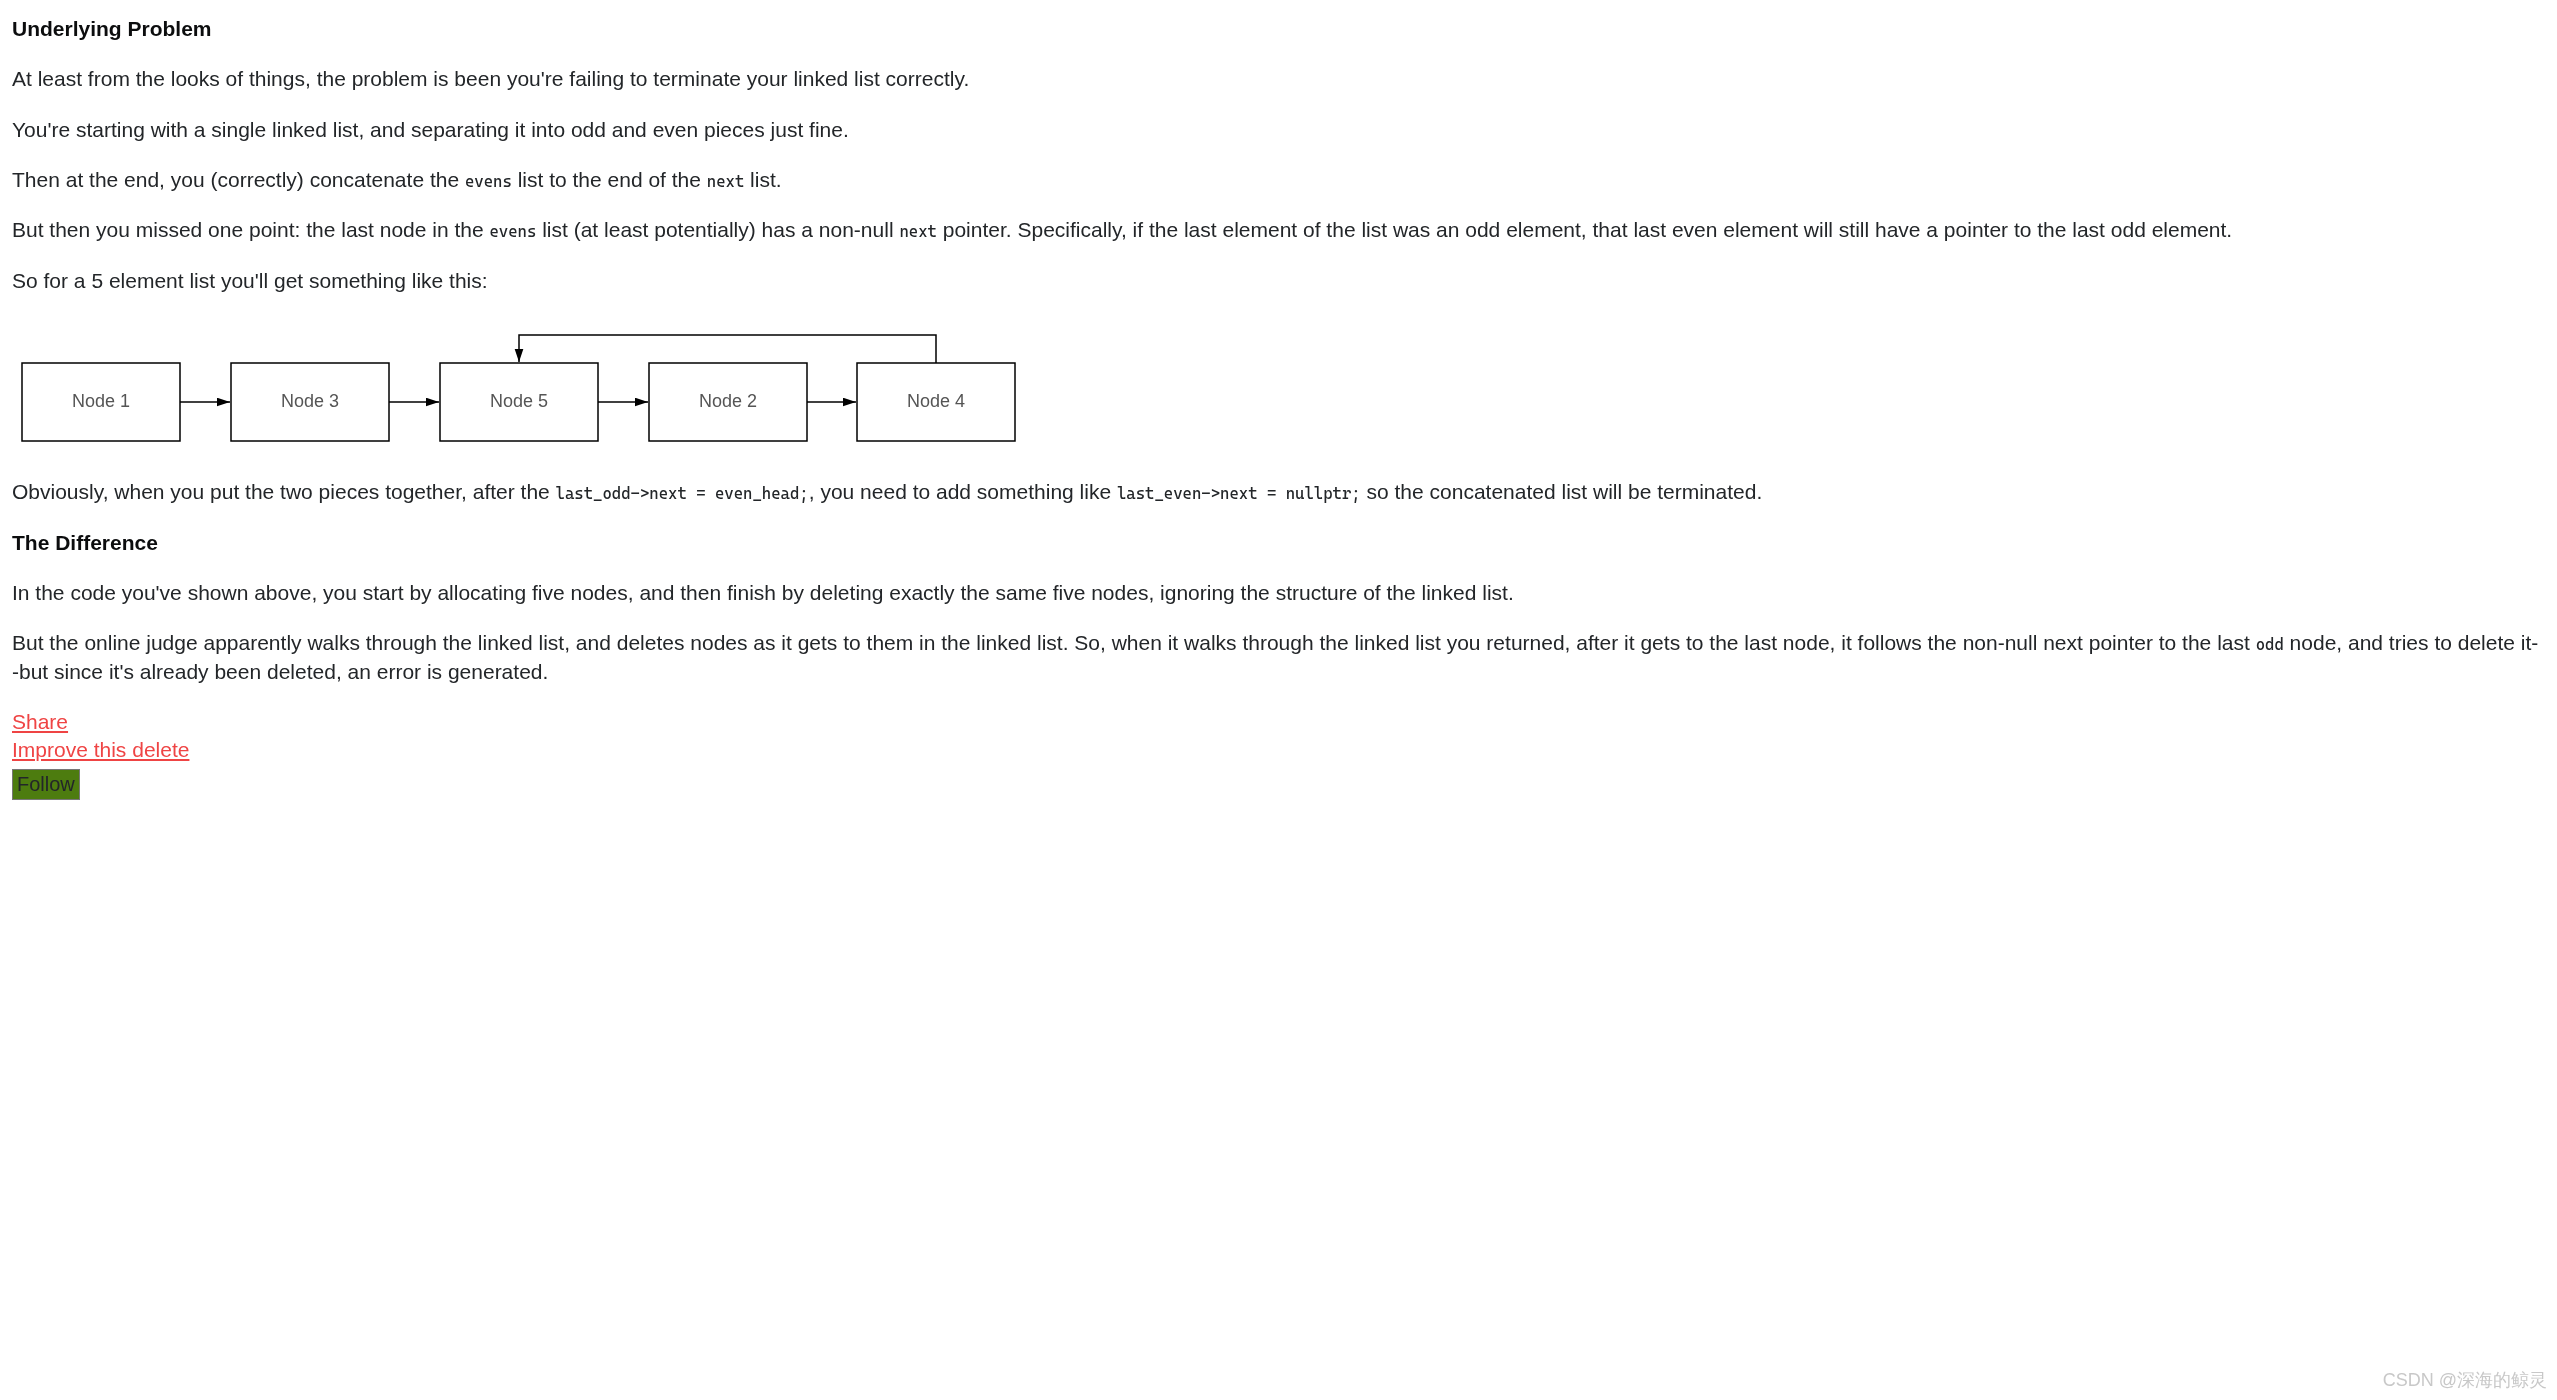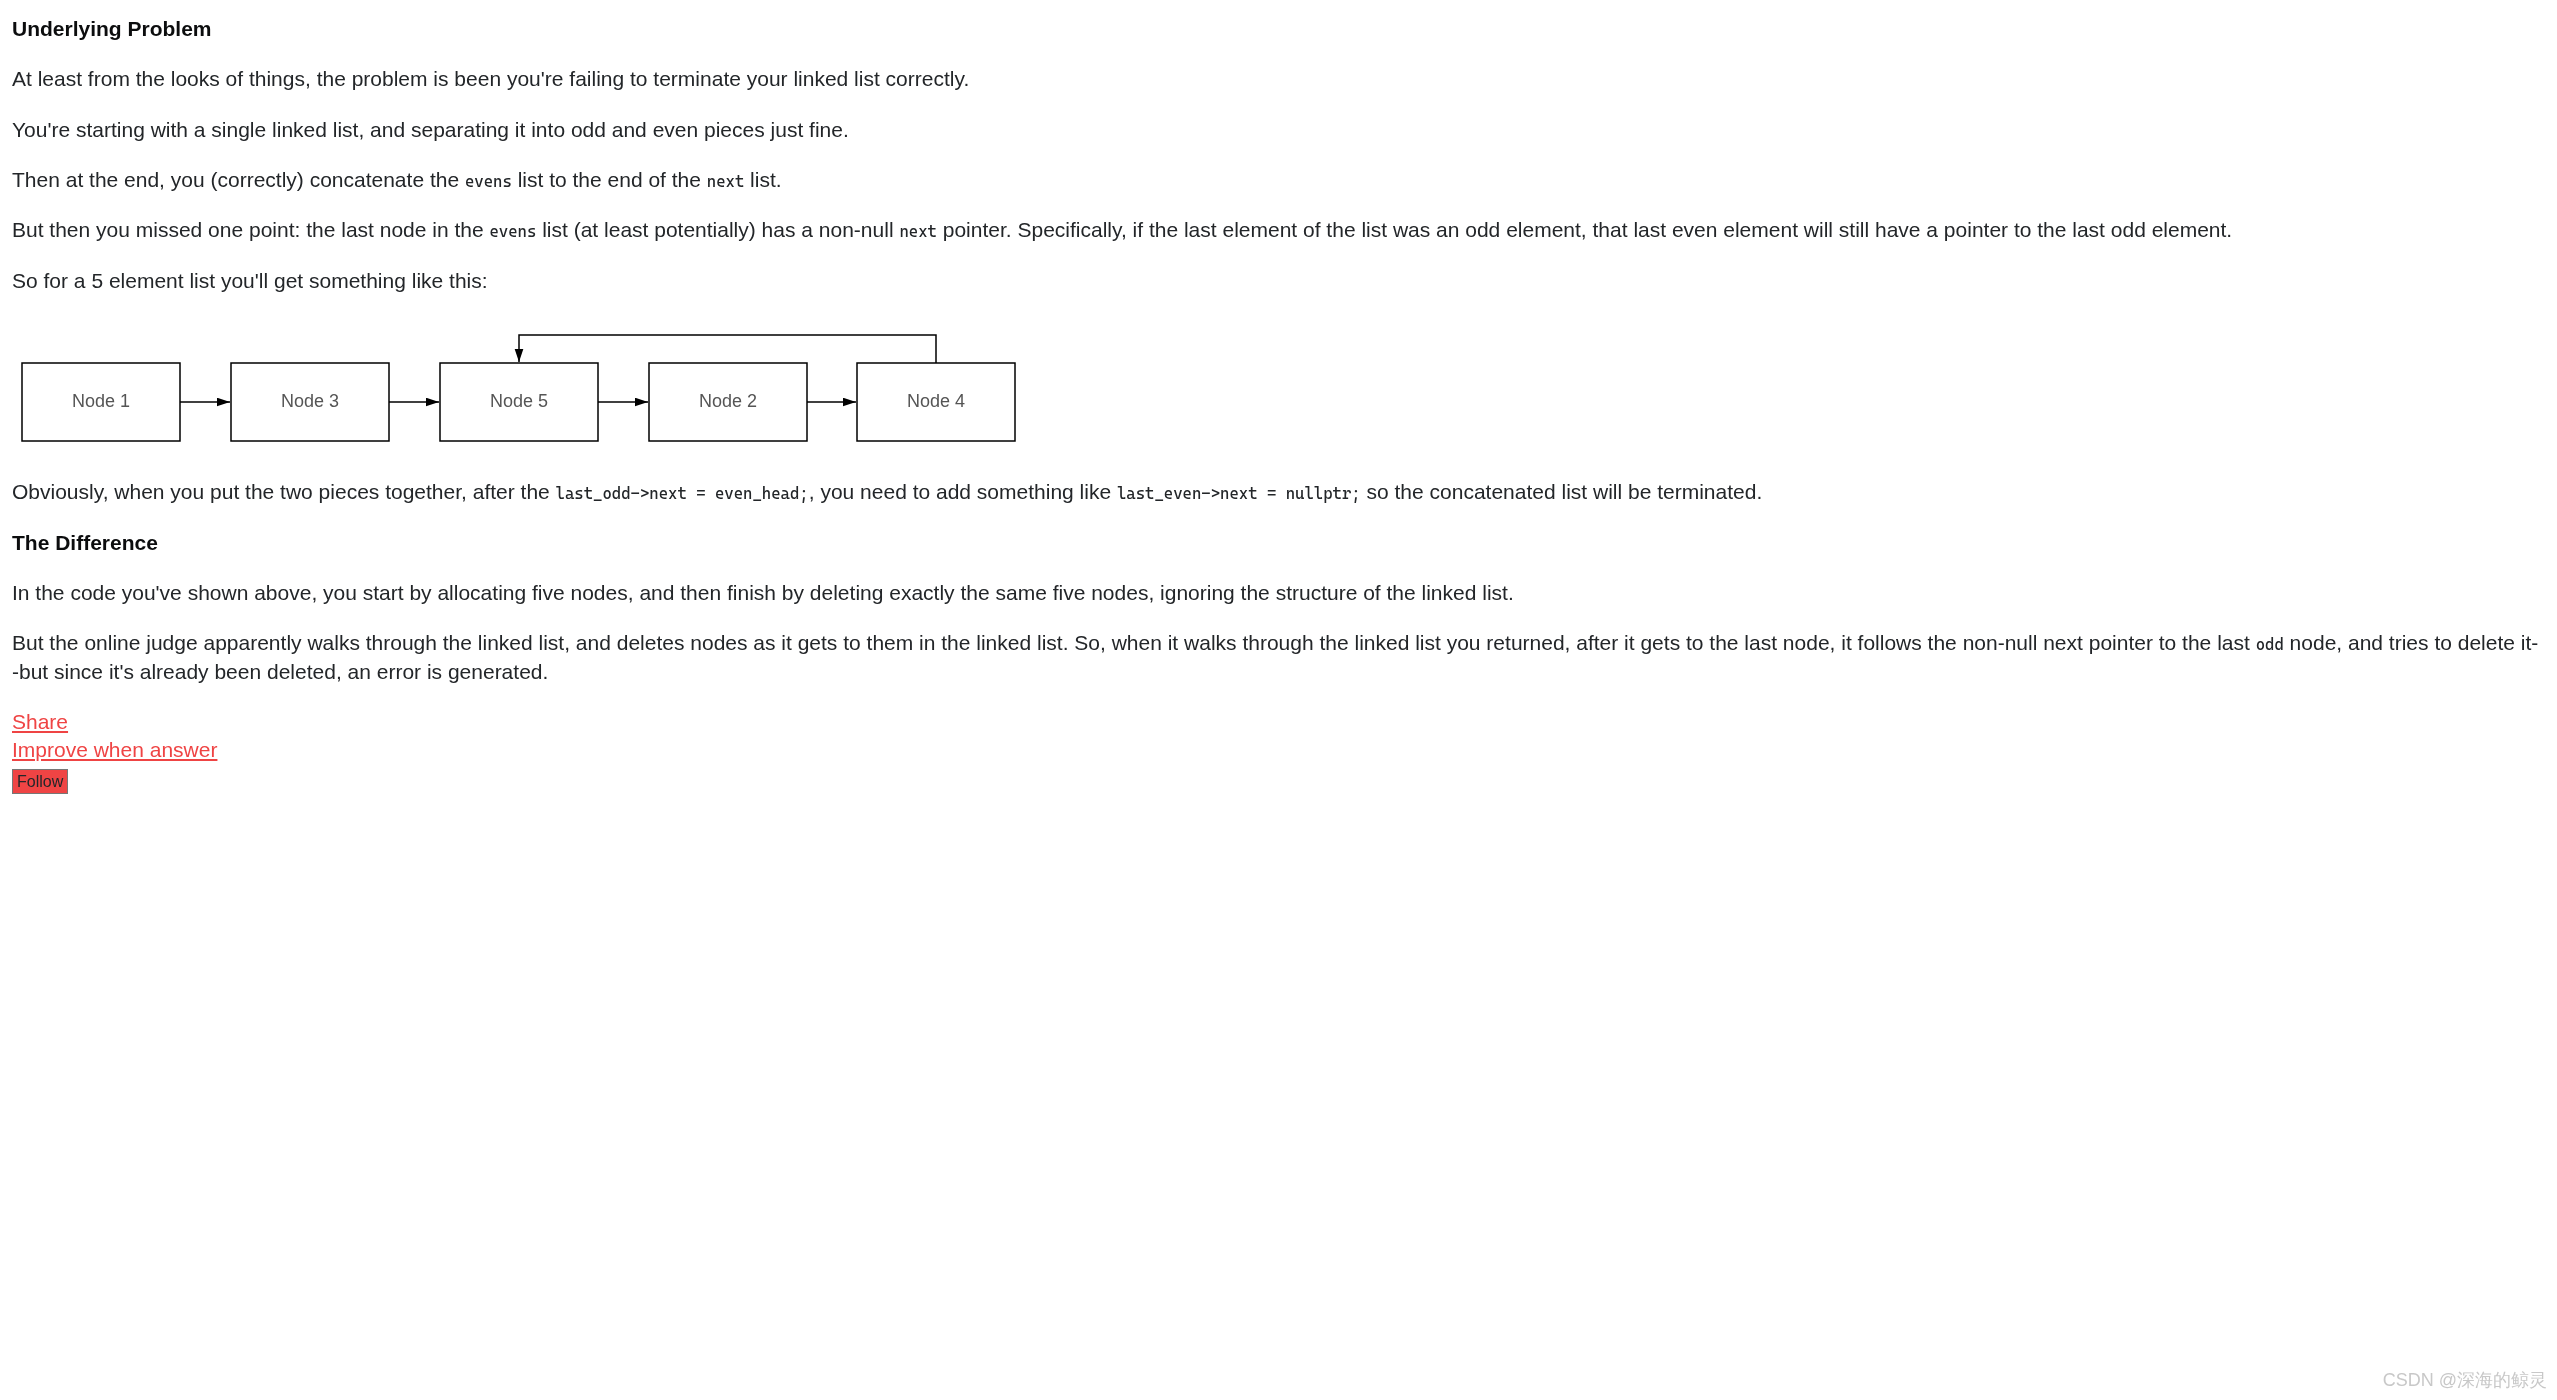--- a/index.html
+++ b/index.html
@@ -32,22 +32,22 @@
     color: #ef4444;
     text-decoration: underline;
   }
   .actions {
     margin-top: 20px;
   }
   .actions a { display:block; width:fit-content; }
   .follow-btn {
     margin-top: 4px;
     border: 1px solid #777;
-    background: #ef4444;
-    font-size: 16px;
+    background: #4d7c0f;
+    font-size: 20px;
     padding: 1px 4px;
     display:inline-block;
   }
   .watermark {
     position: fixed;
     right: 10px;
     bottom: 8px;
     font-size: 18px;
     color: #c8c8c8;
     font-family: Arial, sans-serif;
@@ -113,17 +113,17 @@
 <h2>The Difference</h2>
 
 <p>In the code you've shown above, you start by allocating five nodes, and then finish by deleting exactly the same five nodes, ignoring the structure of the linked list.</p>
 
 <p>
   <span>But the online judge apparently walks through the linked list, and deletes nodes as it gets to them in the linked list. So, when it walks through the linked list you returned, after it gets to the last node, it follows the non-null next pointer to the last </span><code>odd</code><span> node, and tries to delete it--but since it's already been deleted, an error is generated.</span>
 </p>
 
 <div class="actions">
   <a href="#">Share</a>
-  <a href="#">Improve when answer</a>
+  <a href="#">Improve this delete</a>
   <span class="follow-btn">Follow</span>
 </div>
 
 <div class="watermark">CSDN @深海的鲸灵</div>
 
 </body></html>

